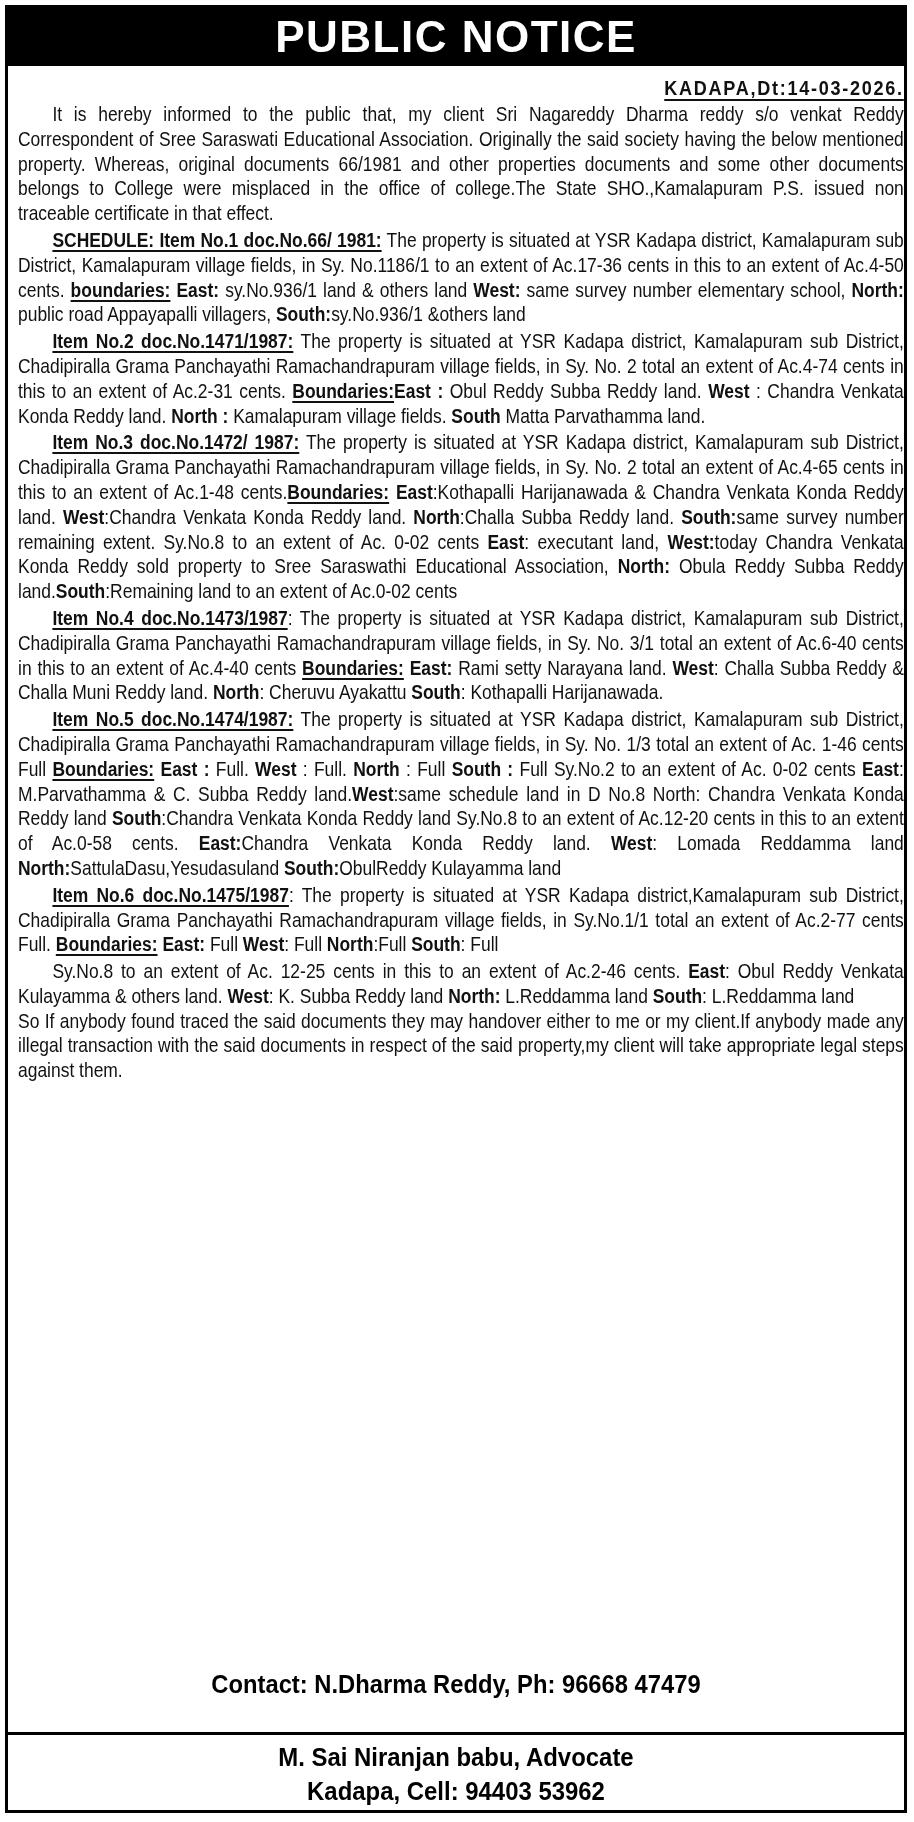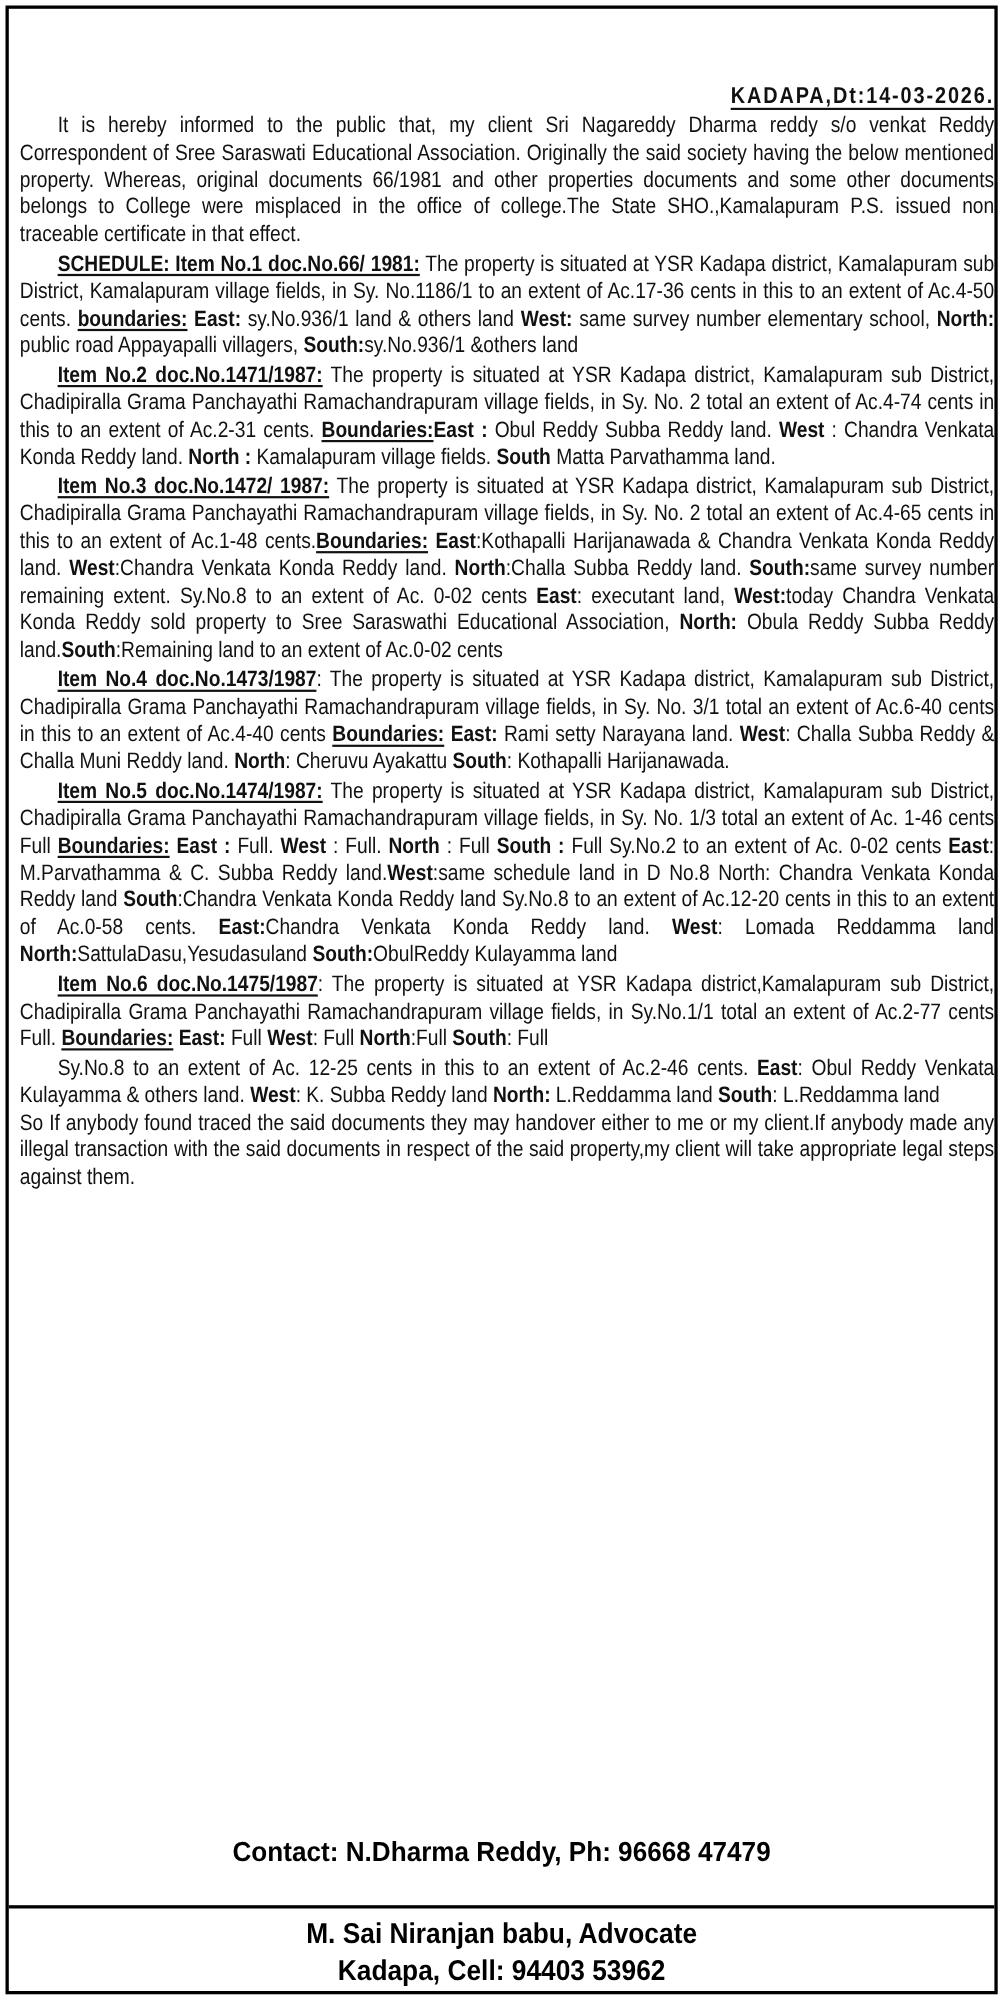--- a/index.html
+++ b/index.html
@@ -37,20 +37,21 @@
   .footer {
     position: absolute; left: 0; right: 0; top: 1732px; text-align: center;
     font-family: "Liberation Sans", sans-serif; font-weight: bold; font-size: 26px; line-height: 34px;
     transform: scaleX(0.92);
   }
 </style>
 </head>
 <body>
 
 <div class="notice">
+  <div class="header">PUBLIC NOTICE</div>
 
   <div class="body">
     <div class="dateline"><span>KADAPA,Dt:14-03-2026.</span></div>
 
     <p>It is hereby informed to the public that, my client Sri Nagareddy Dharma reddy s/o venkat Reddy Correspondent of Sree Saraswati Educational Association. Originally the said society having the below mentioned property. Whereas, original documents 66/1981 and other properties documents and some other documents belongs to College were misplaced in the office of college.The State SHO.,Kamalapuram P.S. issued non traceable certificate in that effect.</p>
 
     <p><span class="ul">SCHEDULE: Item No.1 doc.No.66/ 1981:</span><span> The property is situated at YSR Kadapa district, Kamalapuram sub District, Kamalapuram village fields, in Sy. No.1186/1 to an extent of Ac.17-36 cents in this to an extent of Ac.4-50 cents. </span><span class="ul">boundaries:</span><b> East:</b><span> sy.No.936/1 land &amp; others land </span><b>West:</b><span> same survey number elementary school, </span><b>North:</b><span> public road Appayapalli villagers, </span><b>South:</b><span>sy.No.936/1 &amp;others land</span></p>
 
     <p><span class="ul">Item No.2 doc.No.1471/1987:</span><span> The property is situated at YSR Kadapa district, Kamalapuram sub District, Chadipiralla Grama Panchayathi Ramachandrapuram village fields, in Sy. No. 2 total an extent of Ac.4-74 cents in this to an extent of Ac.2-31 cents. </span><span class="ul">Boundaries:</span><b>East :</b><span> Obul Reddy Subba Reddy land. </span><b>West</b><span> : Chandra Venkata Konda Reddy land. </span><b>North :</b><span> Kamalapuram village fields. </span><b>South</b><span> Matta Parvathamma land.</span></p>
 

